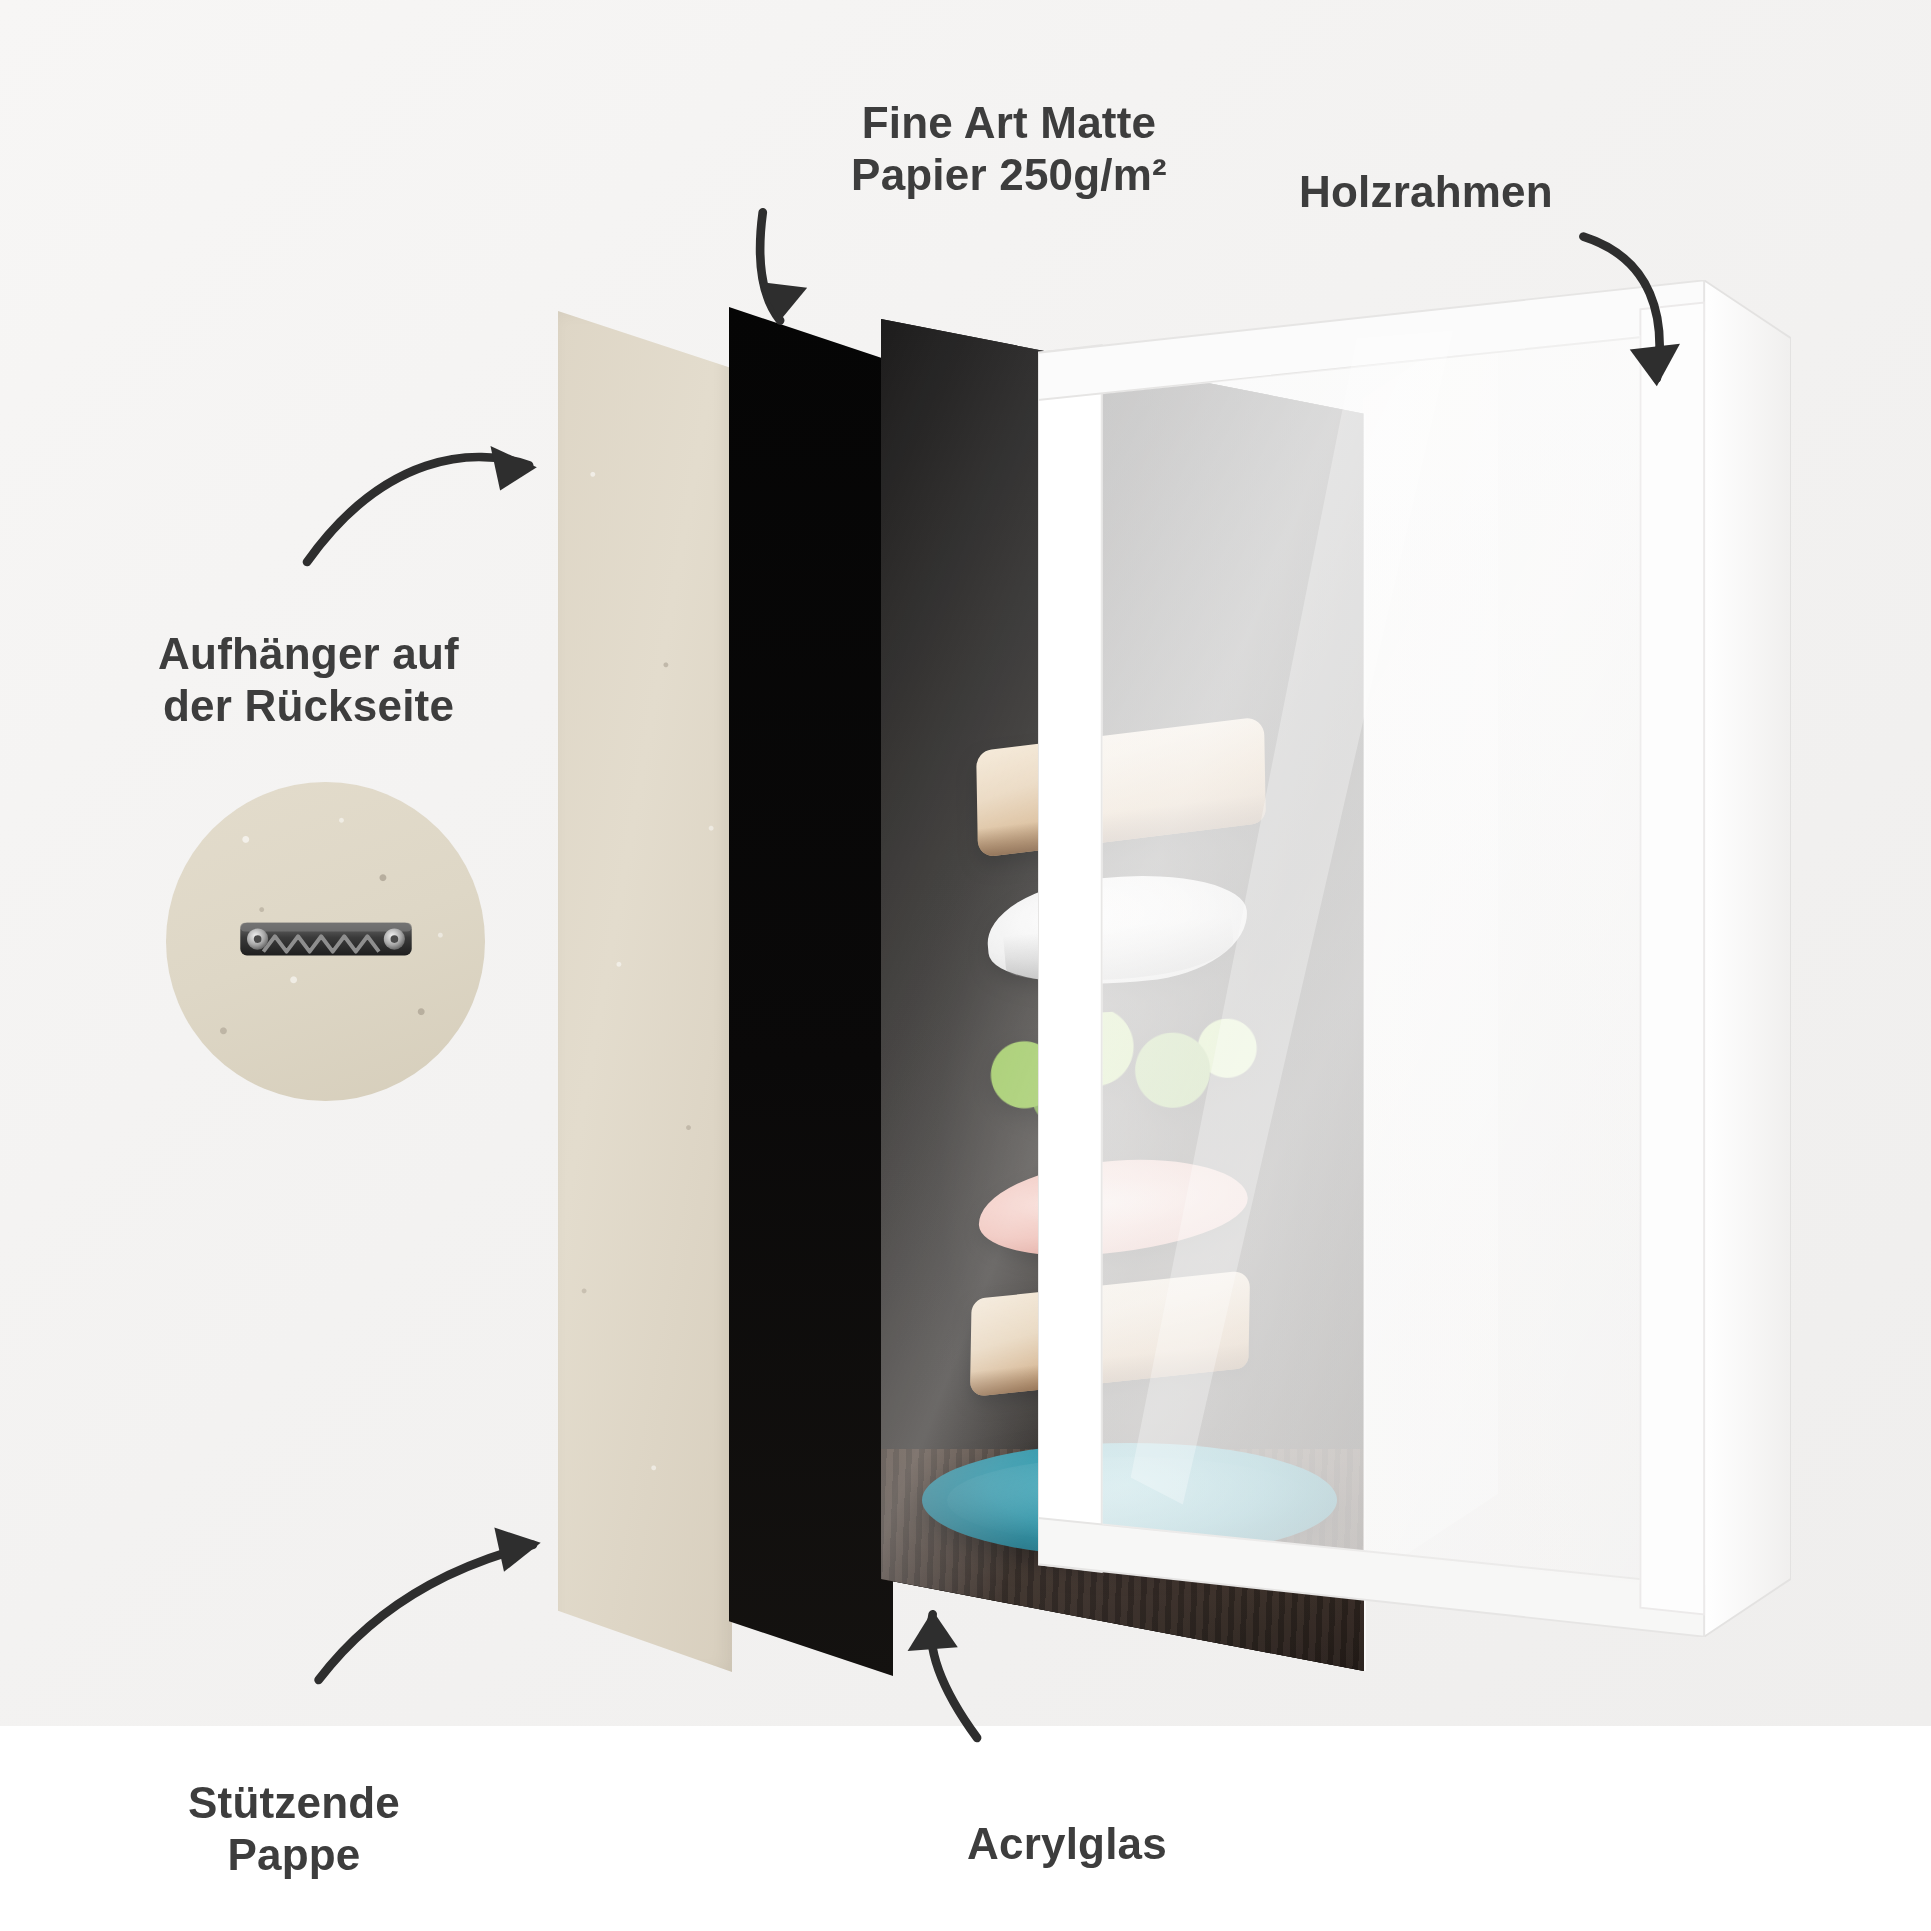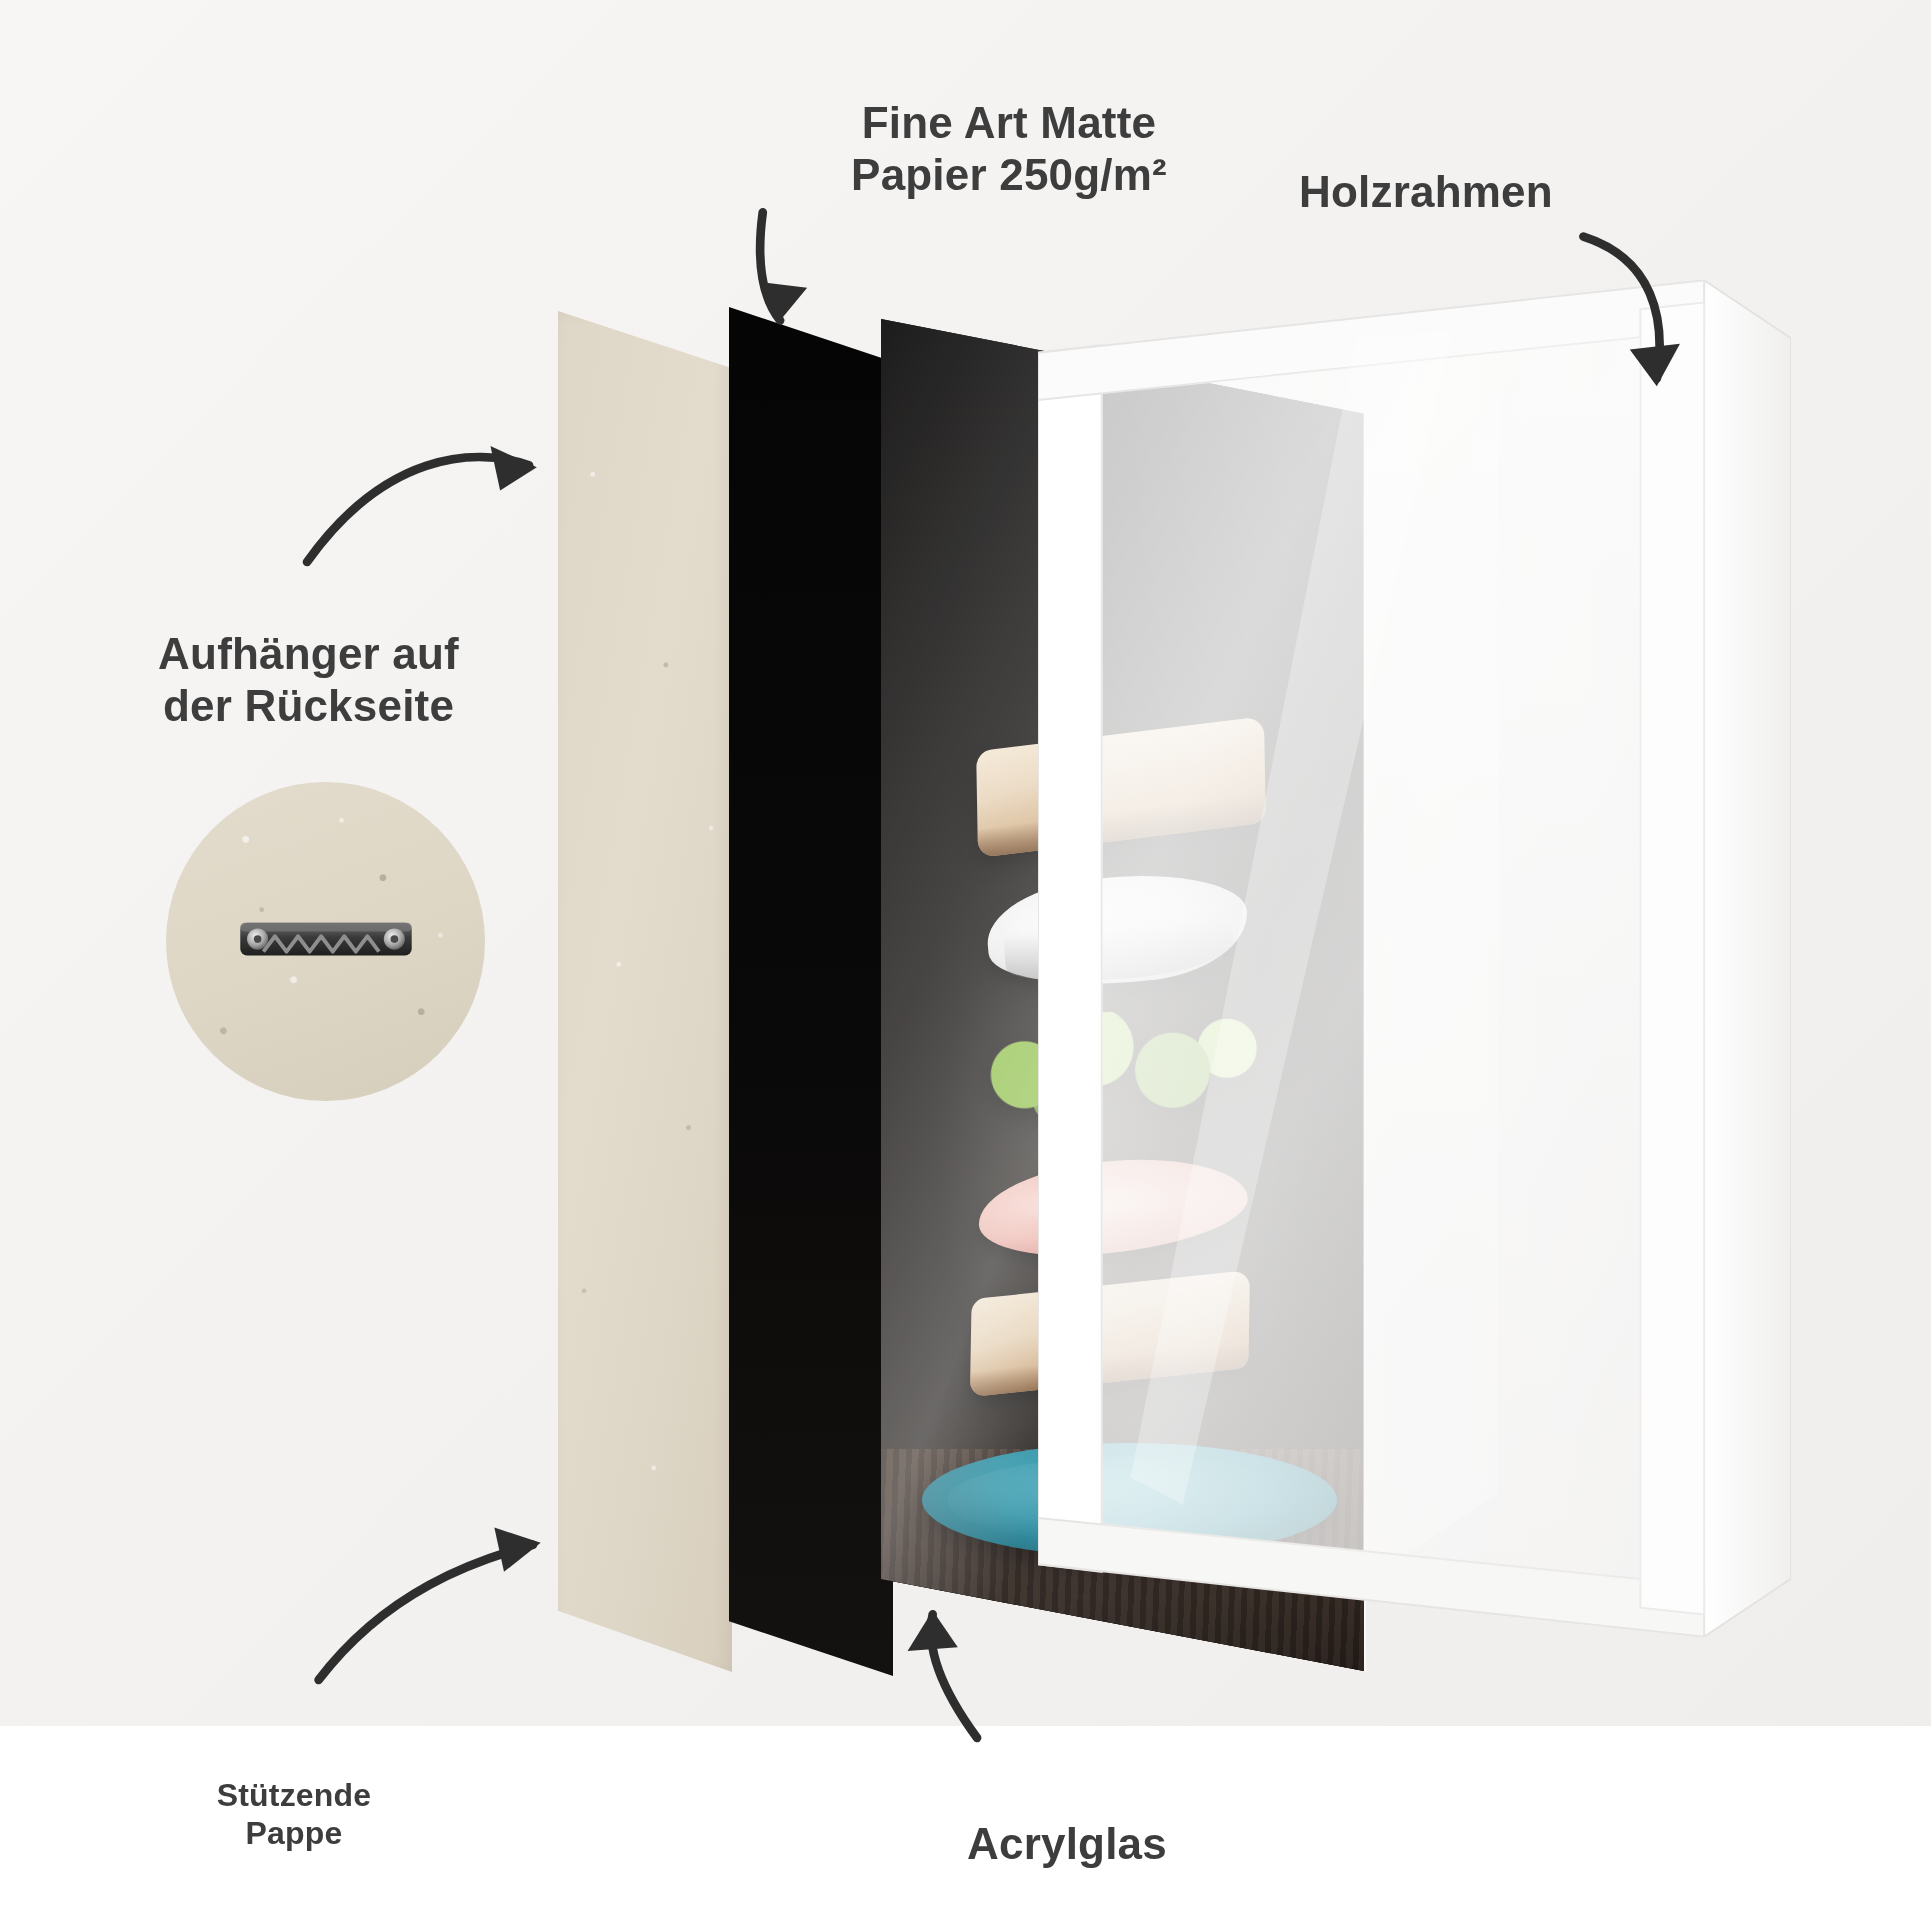--- a/index.html
+++ b/index.html
@@ -47,21 +47,21 @@
     left: 101px;
     top: 628px;
     width: 415px;
     font-size: 44px;
     text-align: center;
   }
   #label-cardboard {
     left: 130px;
     top: 1777px;
     width: 328px;
-    font-size: 32px;
+    font-size: 44px;
     text-align: center;
   }
   #label-acrylic {
     left: 922px;
     top: 1798px;
     width: 290px;
     font-size: 44px;
     text-align: center;
     margin-top: 20px;
   }

